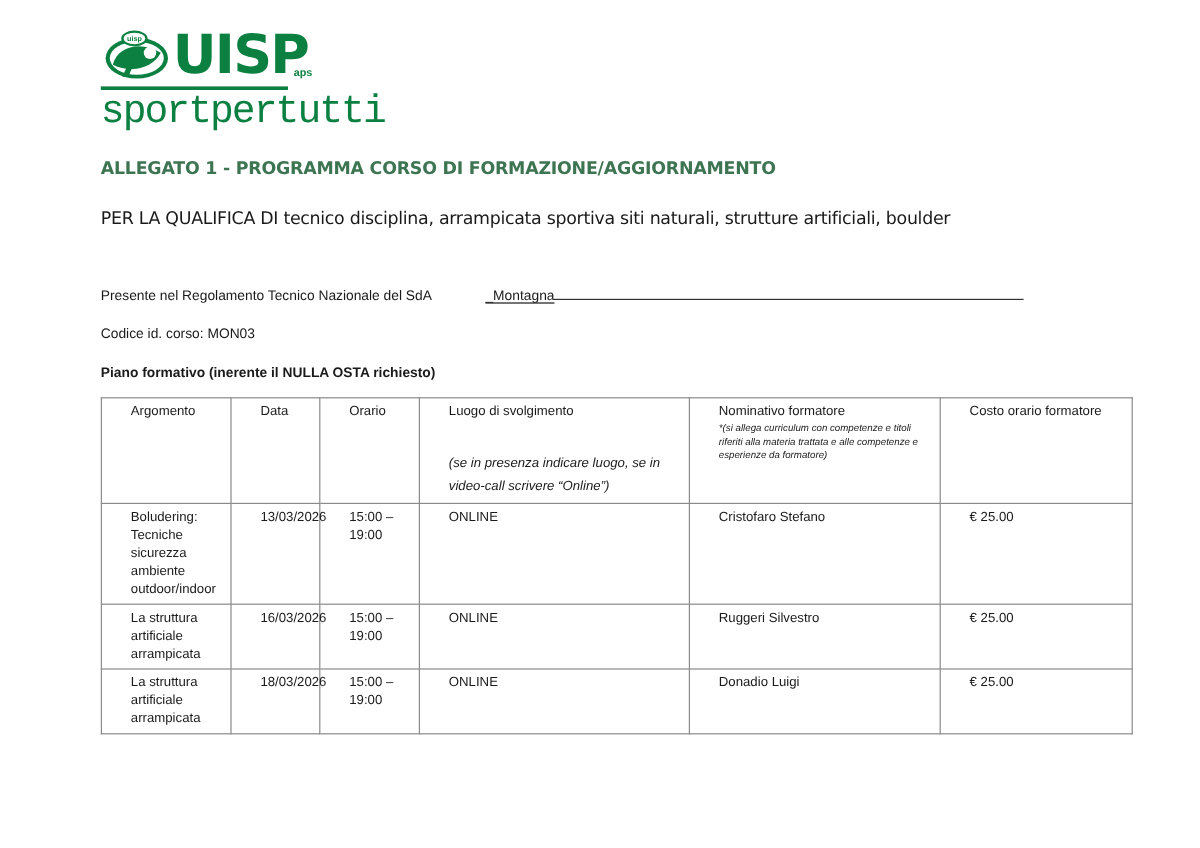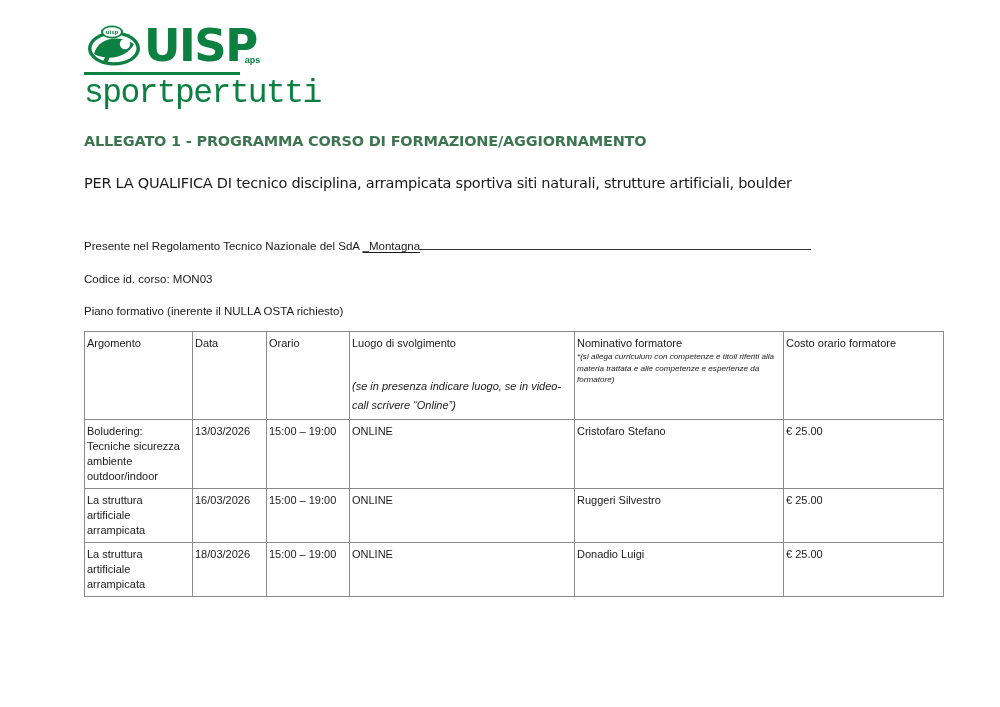--- a/index.html
+++ b/index.html
@@ -101,25 +101,26 @@
   .info-line {
     position: absolute;
     left: 84px;
     font-size: 11.5px;
     line-height: 14px;
     color: #1a1a1a;
     white-space: nowrap;
   }
   #info-regolamento { top: 239px; }
   #info-codice      { top: 272px; text-align: center; }
-  #info-piano       { top: 304px; }
+  #info-piano       { top: 304px; font-weight: bold; }
 
   .underlined-value {
     text-decoration: underline;
     text-underline-offset: 2px;
+    margin-left: 42px;
   }
   #regolamento-fill {
     display: inline-block;
     width: 392px;
     border-bottom: 1px solid #333;
     height: 11px;
     vertical-align: baseline;
     margin-left: -1px;
   }
 
@@ -130,21 +131,21 @@
     top: 331px;
     width: 859px;
     border-collapse: collapse;
     table-layout: fixed;
     font-size: 11px;
     color: #1a1a1a;
   }
   #schedule-table td {
     border: 1px solid #8a8a8a;
     vertical-align: top;
-    padding: 4px 5px 4px 2px;
+    padding: 4px 5px 4px 24px;
     line-height: 15px;
   }
   .col-argomento { width: 108px; }
   .col-data      { width: 74px; }
   .col-orario    { width: 83px; }
   .col-luogo     { width: 225px; }
   .col-nome      { width: 209px; }
   .col-costo     { width: 160px; }
 
   .hdr-main {

